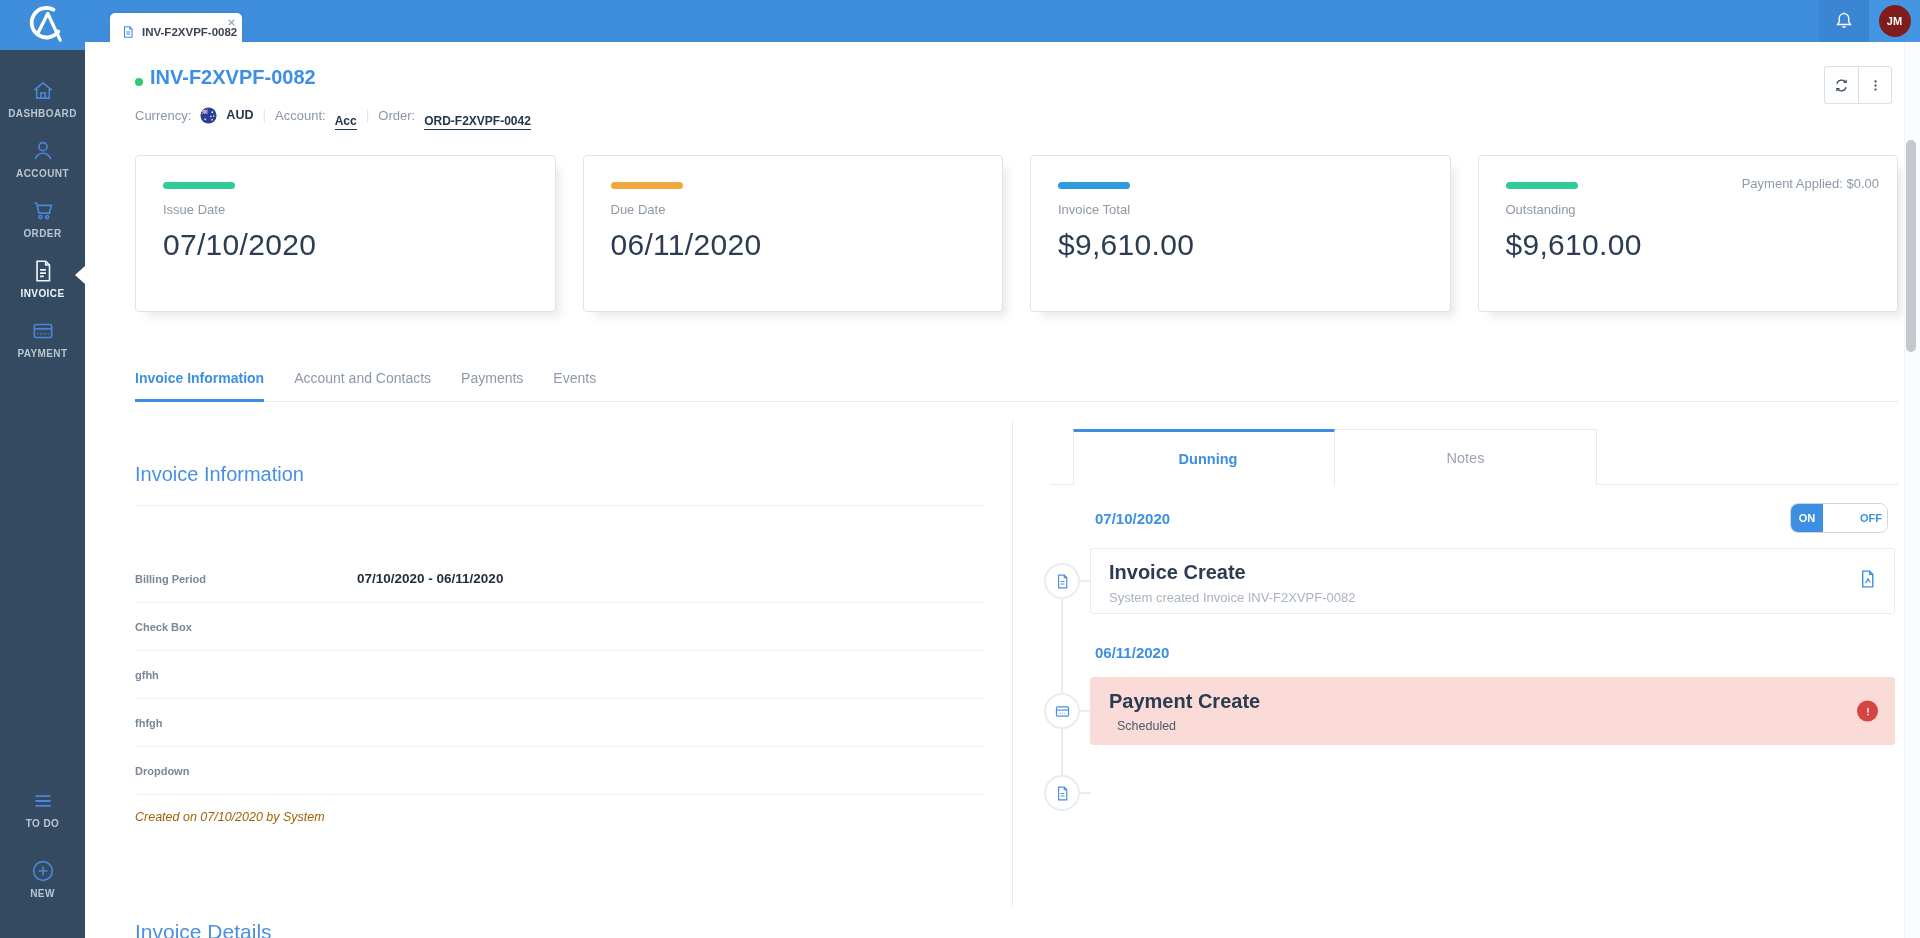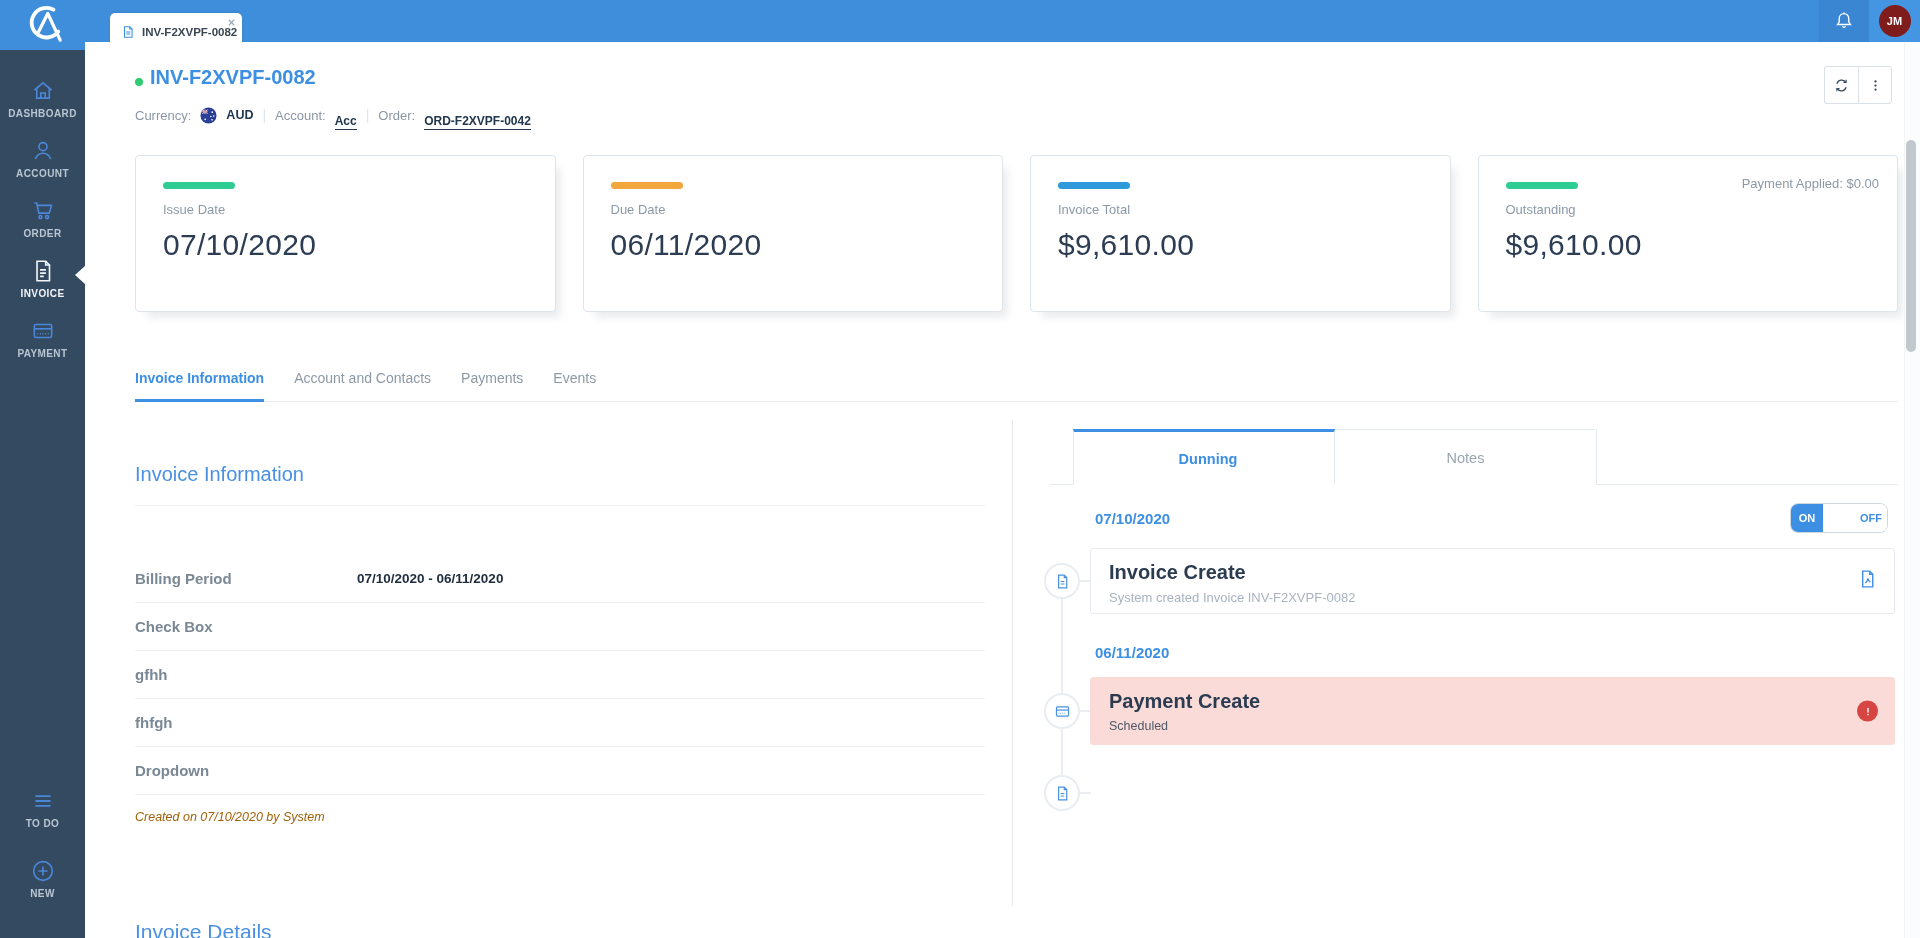--- a/index.html
+++ b/index.html
@@ -54,21 +54,21 @@
   .main-tabs { position:absolute; left:50px; top:328px; display:flex; gap:30px; font-size:14px; color:#8d99a6; z-index:2; }
   .main-tab { padding-bottom:13px; cursor:pointer; }
   .main-tab.active { color:#3c8fe3; font-weight:600; border-bottom:3px solid #3c8fe3; }
   .tabs-hairline { position:absolute; left:50px; top:359px; width:1763px; height:1px; background:#e8ecf0; }
 
   
   .ii-heading { position:absolute; left:50px; top:421px; font-size:20px; color:#4a90e2; }
   .ii-hr { position:absolute; left:50px; top:463px; width:850px; height:1px; background:#eef1f4; }
   .ii-rows { position:absolute; left:50px; top:513px; width:850px; }
   .ii-row { display:flex; align-items:center; height:48px; border-bottom:1px solid #eef1f4; }
-  .ii-row-label { width:222px; font-size:15px; font-weight:600; color:#7a8896; }
+  .ii-row-label { width:222px; font-size:11px; font-weight:600; color:#7a8896; }
   .ii-row-value { font-size:13.5px; font-weight:700; color:#1f2d3d; }
   .ii-footer { position:absolute; left:50px; top:768px; font-size:12.5px; font-style:italic; color:#a16207; }
   .details-heading { position:absolute; left:50px; top:878px; font-size:21px; color:#4a90e2; }
 
   .col-divider { position:absolute; left:927px; top:378px; width:1px; height:486px; background:#e8ecf0; }
 
   
   .dn-tabs { position:absolute; left:988px; top:387px; display:flex; z-index:2; }
   .dn-tab { width:262px; height:56px; display:flex; align-items:center; justify-content:center; font-size:14.5px; background:#fff; cursor:pointer; }
   .dn-tab.active { color:#3c8fe3; font-weight:600; border-top:3px solid #3c8fe3; border-left:1px solid #e6ebf0; border-right:1px solid #e6ebf0;padding-left:8px; }
@@ -86,21 +86,21 @@
   .tl-line { position:absolute; left:976px; top:539px; width:2px; height:212px; background:#eaeef2; z-index:0; }
   .tl-stub { position:absolute; width:14px; height:2px; background:#eaeef2; left:992px; z-index:0; }
   .tl-circle { position:absolute; left:959px; width:36px; height:36px; border-radius:50%; background:#fff; border:2px solid #e9edf1; display:flex; align-items:center; justify-content:center; color:#4a90e2; z-index:1; }
   .tl-circle svg { width:17px; height:17px; }
 
   .ev-card { position:absolute; left:1005px; width:805px; border-radius:3px; padding:12px 18px; }
   .ev-card.plain { background:#fff; border:1px solid #e8ecf0; }
   .ev-card.alerted { background:#fadbd8; border:1px solid #fadbd8; }
   .ev-title { font-size:20px; font-weight:600; color:#2c3c50; }
   .ev-sub { margin-top:6px; font-size:13px; color:#a9b3bf; }
-  .ev-sub.dark { color:#4e5a66; font-size:12.5px; }
+  .ev-sub.dark { color:#4e5a66; font-size:12.5px;margin-left:8px; }
   .ev-trailing { position:absolute; right:16px; top:50%; transform:translateY(-50%); }
   .pdf-ic { color:#3c8fe3; }
   .alert-badge { width:21px; height:21px; border-radius:50%; background:#d64541; display:flex; align-items:center; justify-content:center; }
 
   
   .scroll-track { position:absolute; left:1819px; top:0; width:16px; height:896px; background:#fbfcfd; border-left:1px solid #f1f3f5; }
   .scroll-thumb { position:absolute; left:1821px; top:98px; width:10px; height:212px; border-radius:6px; background:#c2c8ce; cursor:grab; }
 </style>
 </head>
 <body>

